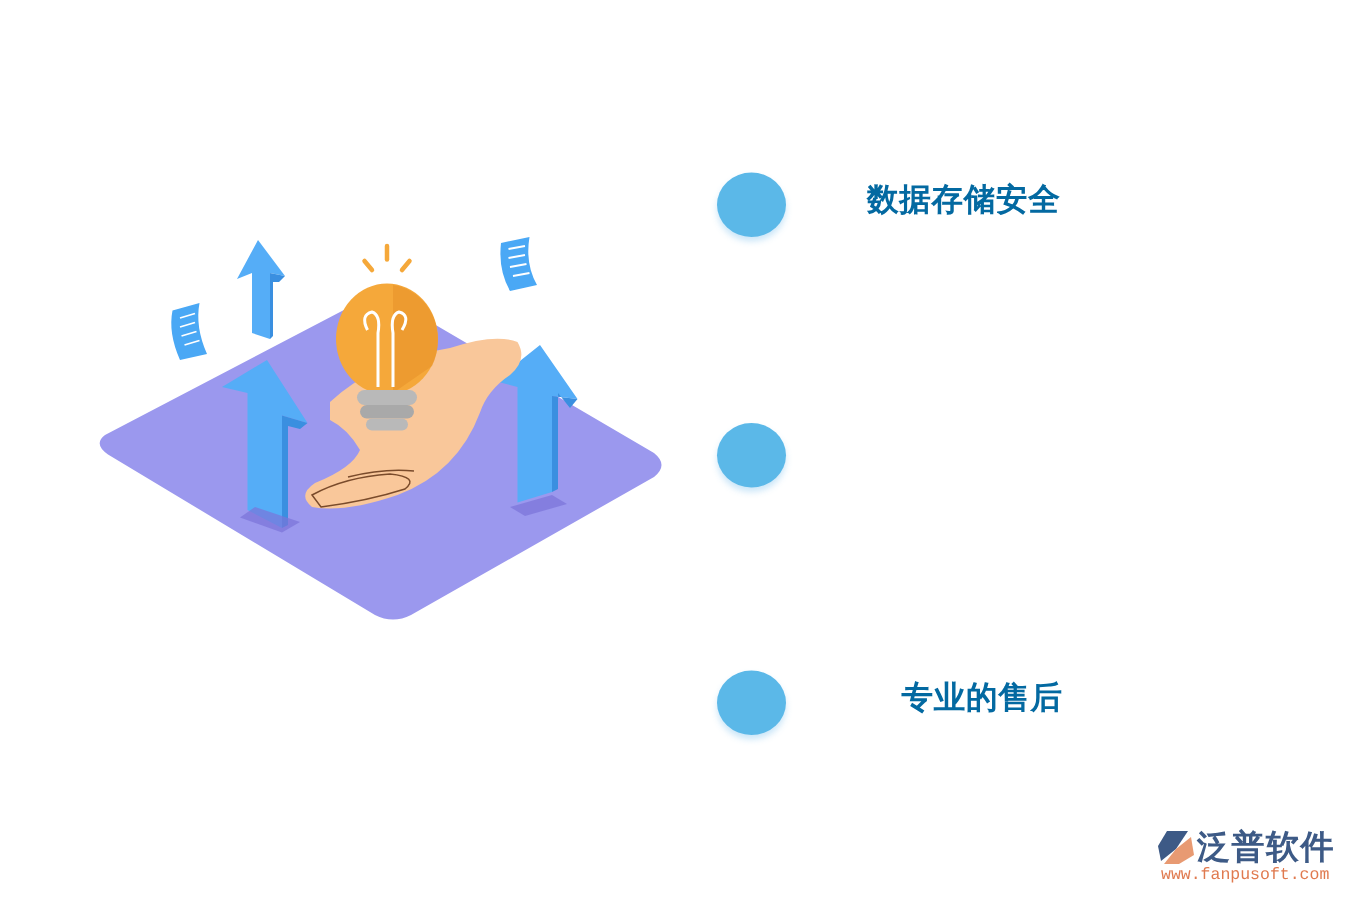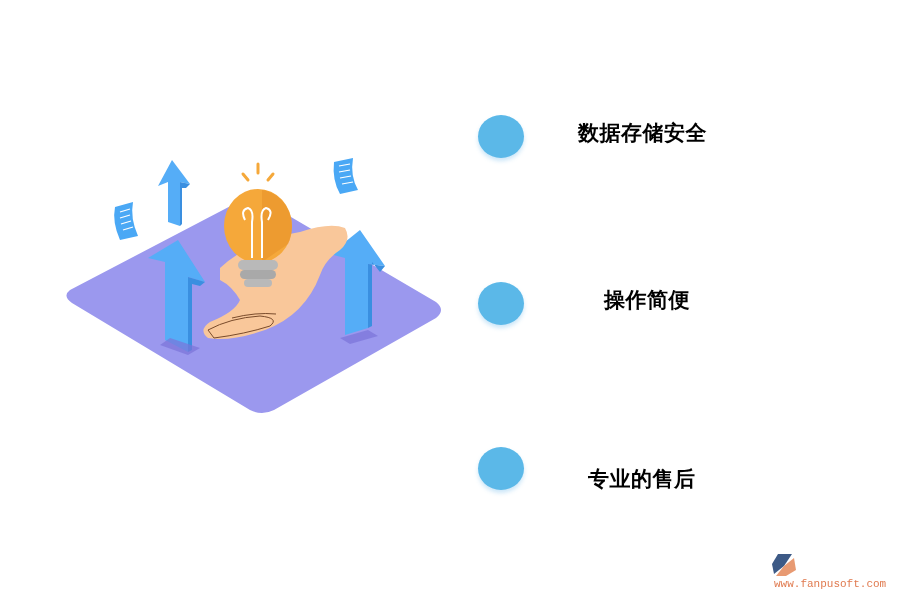--- a/index.html
+++ b/index.html
@@ -2,21 +2,21 @@
 <html><head>
 <meta charset="utf-8">
 <style>
   html, body { margin: 0; padding: 0; }
   body { width: 900px; height: 600px; background: #ffffff; position: relative; overflow: hidden;
          font-family: "DejaVu Sans", "Liberation Sans", sans-serif; }
   .illustration { position: absolute; left: 0; top: 0; width: 460px; height: 450px; }
   .feature { position: absolute; left: 478px; width: 300px; height: 46px; }
   .dot { position: absolute; left: 0; top: 0; width: 46px; height: 43px; border-radius: 50%;
          background: #5bb8e8; box-shadow: 0 3px 4px rgba(140,200,240,0.45); }
-  .label { position: absolute; top: 4px; font-size: 21px; font-weight: bold; color: #000000; white-space: nowrap;
+  .label { position: absolute; top: 4px; font-size: 21px; font-weight: bold; color: #0369a1; white-space: nowrap;
            letter-spacing: 0.5px; }
   .logo { position: absolute; left: 768px; top: 550px; width: 130px; height: 45px; }
   .logo-text { position: absolute; left: 30px; top: 0px; font-size: 22px; color: #3d5a86; font-weight: bold; letter-spacing: 1px; white-space: nowrap; }
   .logo-url { position: absolute; left: 6px; top: 28px; font-size: 11px; color: #e07a4f; font-family: Liberation Mono, monospace; white-space: nowrap; }
 </style>
 </head>
 <body>
 
 <svg class="illustration" viewBox="0 0 460 450" xmlns="http://www.w3.org/2000/svg">
 
@@ -73,26 +73,26 @@
     <line x1="273" y1="174" x2="268" y2="180" stroke="#f5a83a" stroke-width="3" stroke-linecap="round"></line>
   </g>
 </svg>
 
 <div class="feature" style="top:115px;">
   <div class="dot"></div>
   <div class="label" style="left:100px;">数据存储安全</div>
 </div>
 <div class="feature" style="top:282px;">
   <div class="dot"></div>
-  <div class="label" style="left:126px;">操作简便</div>
 </div>
 <div class="feature" style="top:447px;">
   <div class="dot"></div>
-  <div class="label" style="left:110px;margin-top:14px;">专业的售后</div>
+  <div class="label" style="left:123px;">专业的售后</div>
 </div>
 
 <div class="logo">
   <svg width="28" height="26" viewBox="0 0 28 26" style="position:absolute;left:2px;top:2px;">
     <path d="M8 2 L22 2 L14 14 L4 22 L2 12 Z" fill="#3d5a86"></path>
     <path d="M14 14 L24 6 L26 18 L16 24 L6 24 Z" fill="#e89a72"></path>
   </svg>
+  <div class="logo-text">泛普软件</div>
   <div class="logo-url">www.fanpusoft.com</div>
 </div>
 
 </body></html>

